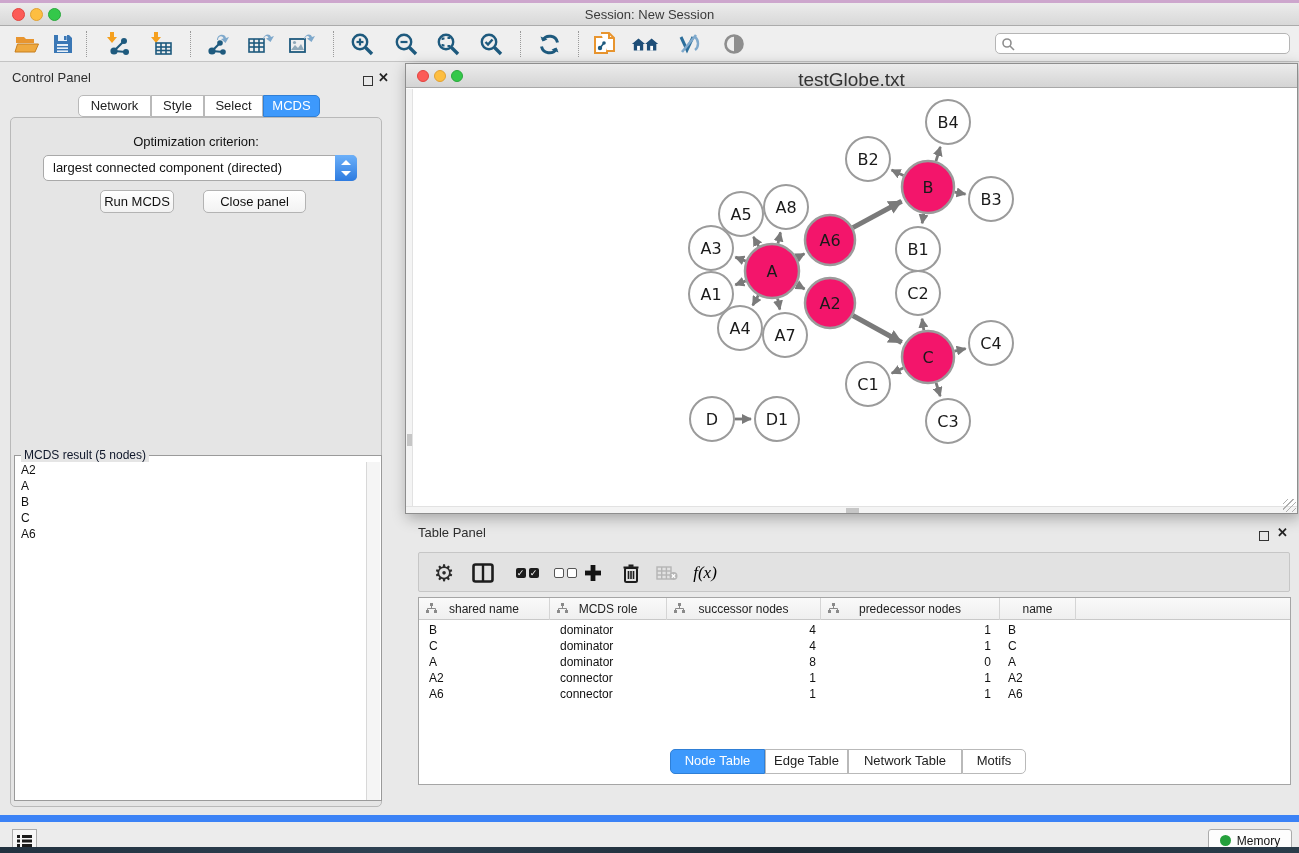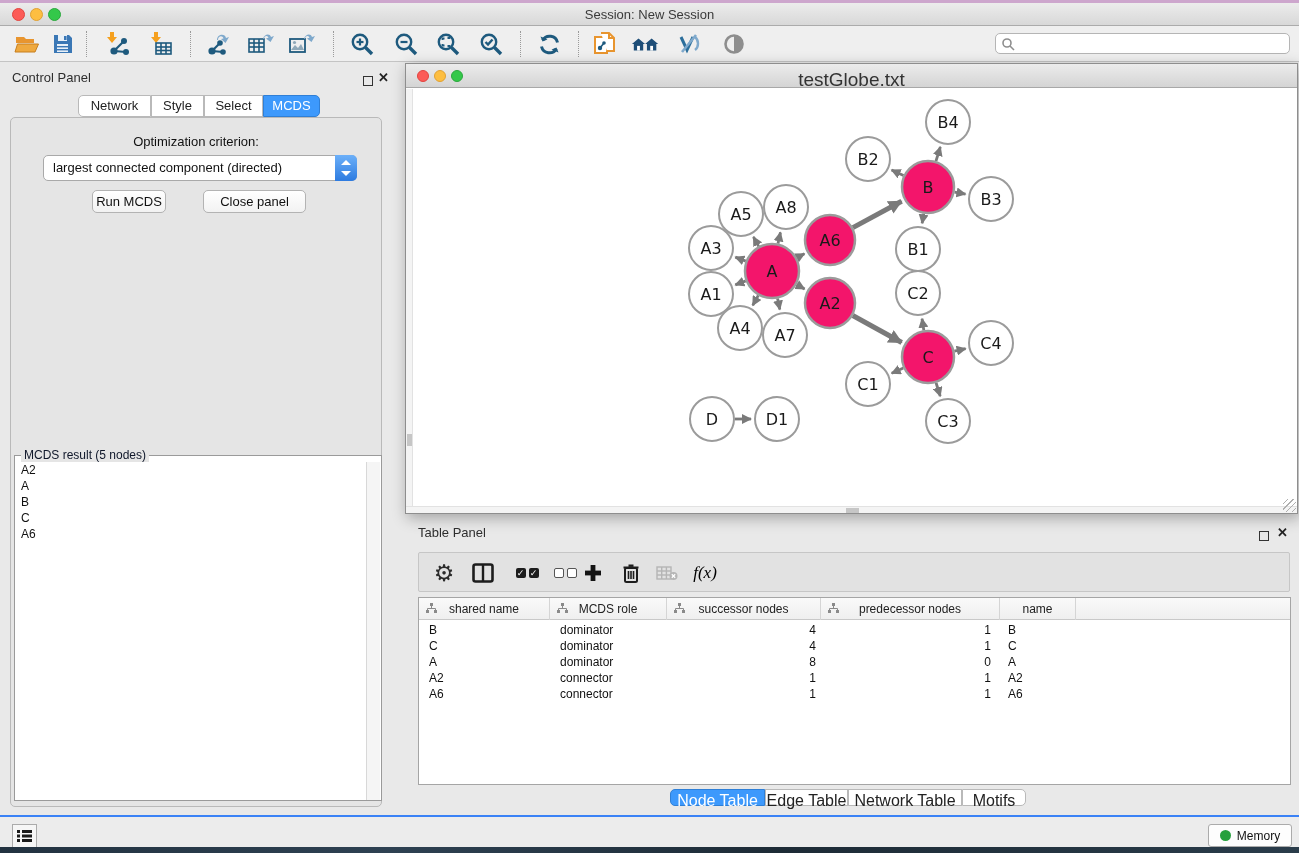--- a/index.html
+++ b/index.html
@@ -91,26 +91,26 @@
   .th { position:relative; height:22px; border-right:1px solid #D5D5D5; display:flex;
       align-items:center; justify-content:center; font-size:12px; color:#222; }
   .th .tree-ic { position:absolute; left:7px; top:5px; }
   .tr { position:absolute; left:0; width:871px; height:16px; display:flex; }
   .td { font-size:12px; color:#111; line-height:16px; overflow:hidden; white-space:nowrap; }
   .td.c0 { width:131px; padding-left:10px; }
   .td.c1 { width:117px; padding-left:10px; }
   .td.c2 { width:154px; text-align:right; padding-right:5px; }
   .td.c3 { width:179px; text-align:right; padding-right:9px; }
   .td.c4 { width:76px; padding-left:8px; }
-  .bottom-tab { position:absolute; top:789px; height:17px; background:#fff; border:1px solid #B9B9B9;
-      font-size:16px; color:#222; text-align:center; line-height:21px; }
+  .bottom-tab { position:absolute; top:749px; height:25px; background:#fff; border:1px solid #B9B9B9;
+      font-size:13px; color:#222; text-align:center; line-height:21px; }
   .bottom-tab.selected { background:#3D99FC; color:#fff; border-color:#2F7FD6; }
 
   
-  #status-bar { left:0; top:815px; width:1299px; height:32px; background:#ECECEC; border-top:2px solid #3b82f6;padding-left:24px; }
+  #status-bar { left:0; top:815px; width:1299px; height:32px; background:#ECECEC; border-top:7px solid #3b82f6;padding-left:24px; }
   #status-list-btn { position:absolute; left:12px; top:7px; width:25px; height:24px; background:#F6F6F6;
       border:1px solid #ABABAB; display:flex; align-items:center; justify-content:center; }
   #memory-btn { position:absolute; left:1208px; top:7px; width:84px; height:23px; background:#FDFDFD;
       border:1px solid #ABABAB; border-radius:3px; font-size:12px; color:#111;
       display:flex; align-items:center; justify-content:center; gap:6px; }
   #memory-dot { width:11px; height:11px; border-radius:50%; background:#25A03C; }
 
   svg text { font-family:"DejaVu Sans", sans-serif; }
 </style>
 </head>
@@ -288,21 +288,21 @@
       <div class="tab abs selected" style="left: 263px; width: 57px; border-radius: 0px 5px 5px 0px;">MCDS</div>
     </div>
   <div class="abs" id="opt-label">Optimization criterion:</div>
   <div class="abs" id="opt-select">
     <span>largest connected component (directed)</span>
     <span id="opt-stepper">
         <span class="chev up"></span>
         <span class="chev down"></span>
       </span>
   </div>
-  <div class="btn" style="left:92px; top:190px; width:74px;">Run MCDS</div>
+  <div class="btn" style="left:100px; top:190px; width:74px;">Run MCDS</div>
   <div class="btn" style="left:203px; top:190px; width:103px;">Close panel</div>
   <div class="abs" id="mcds-fieldset">
     <span id="mcds-legend">MCDS result (5 nodes)</span>
     <div id="mcds-list">
         <div class="mcds-item">A2</div>
         <div class="mcds-item">A</div>
         <div class="mcds-item">B</div>
         <div class="mcds-item">C</div>
         <div class="mcds-item">A6</div>
       </div>

